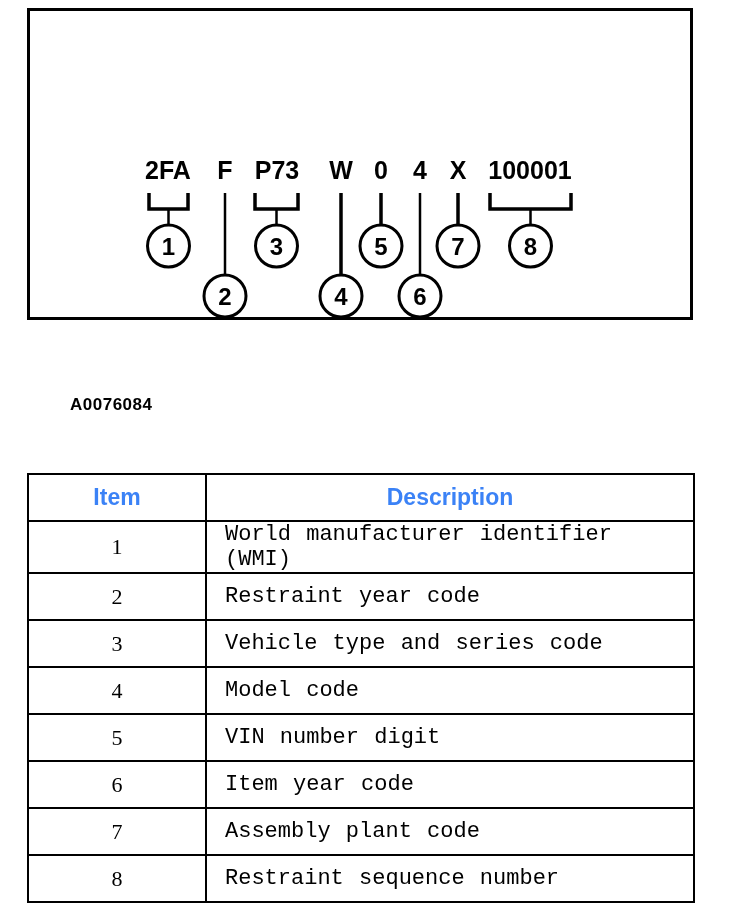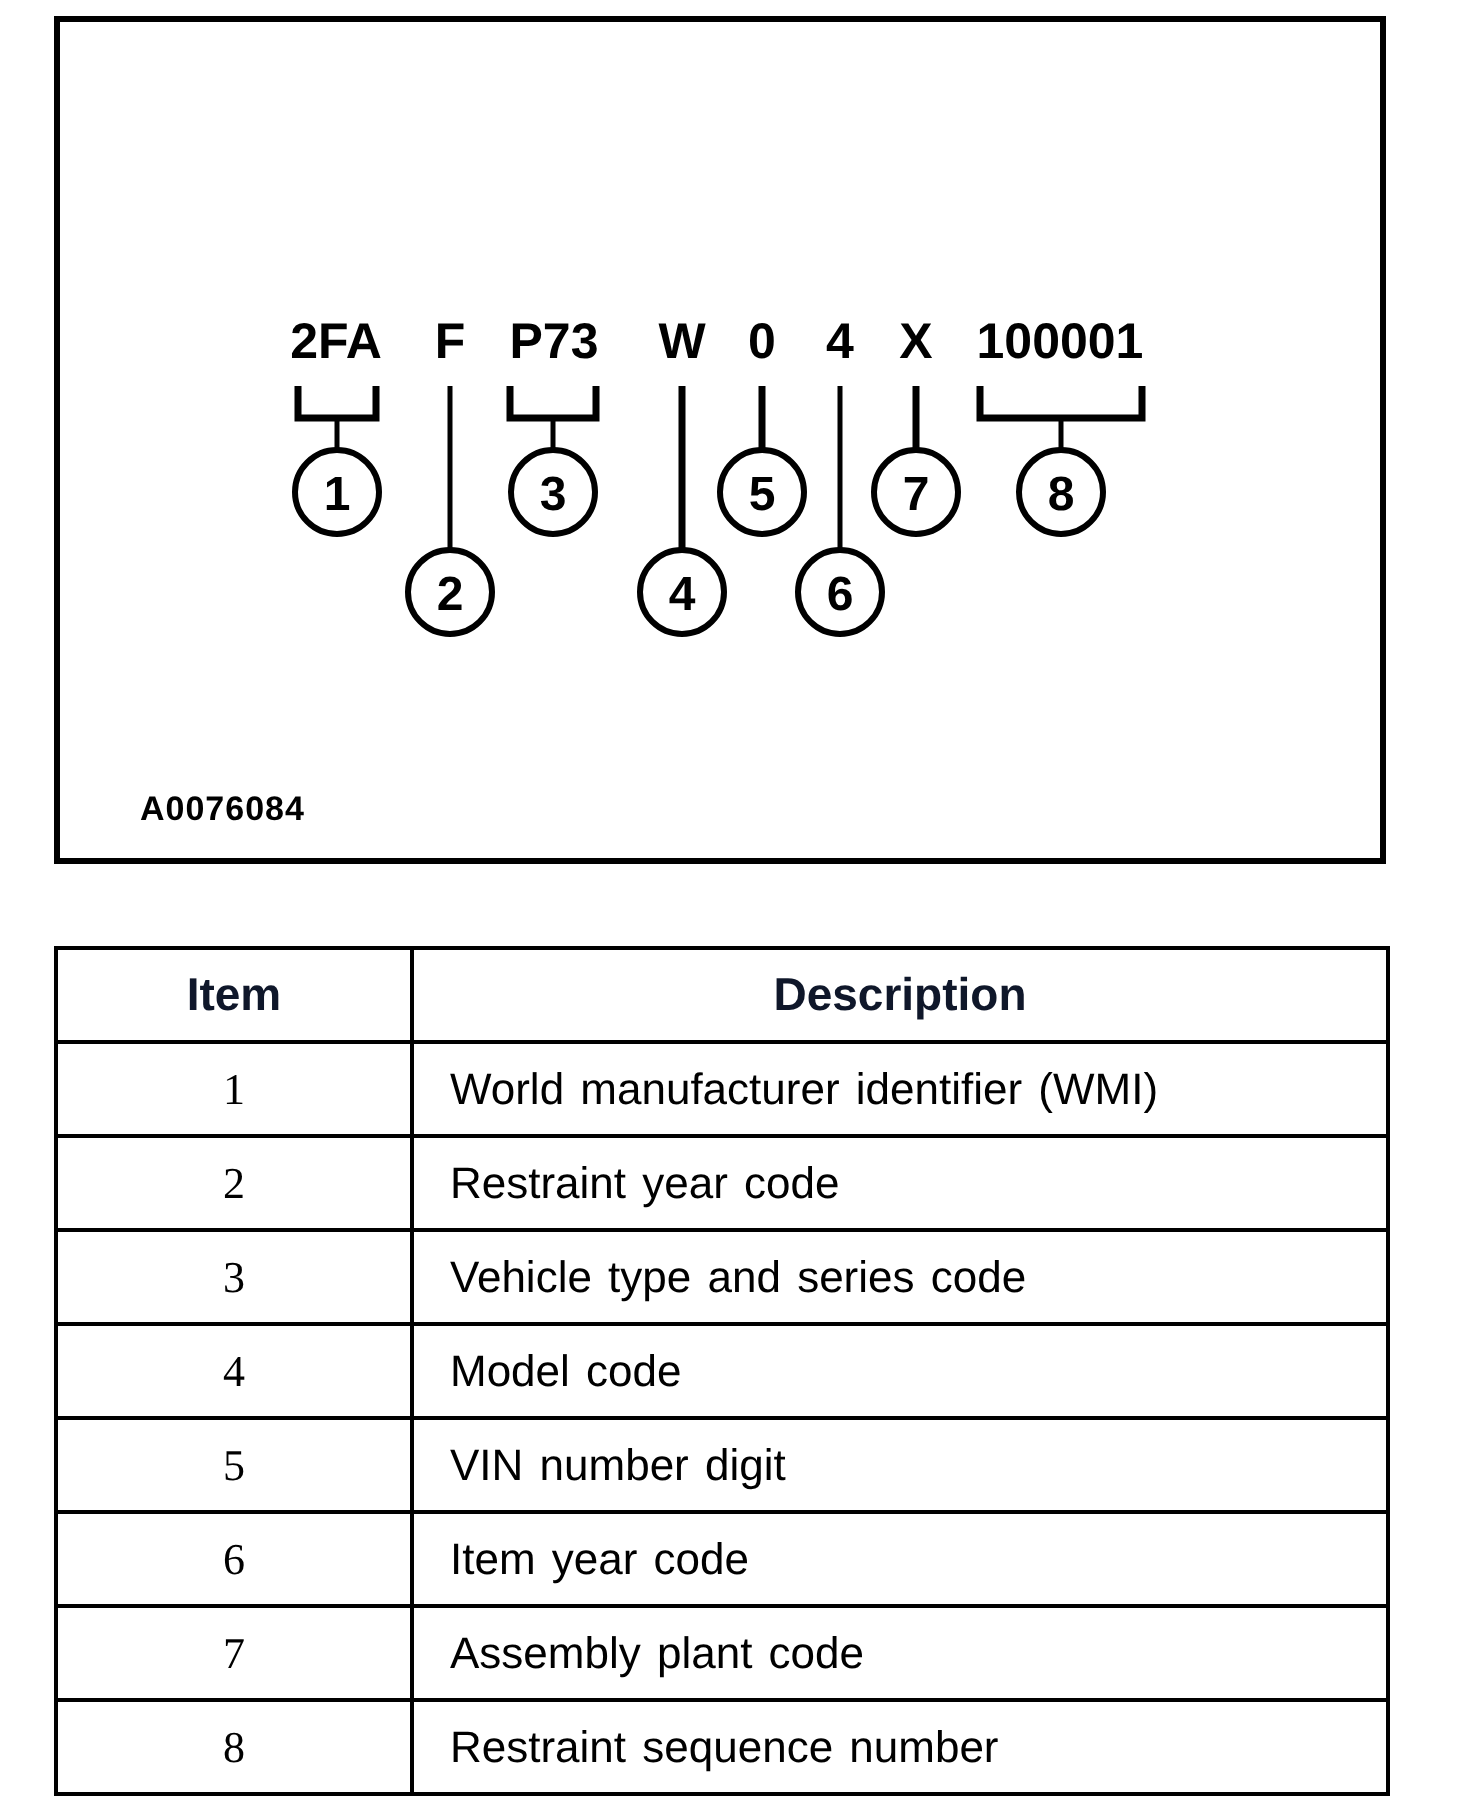--- a/index.html
+++ b/index.html
@@ -15,21 +15,21 @@
     font-family: "Liberation Sans", sans-serif;
     -webkit-font-smoothing: none;
   }
 
   
   #diagram-panel {
     position: absolute;
     left: 27px;
     top: 8px;
     width: 666px;
-    height: 424px;
+    height: 312px;
     border: 3px solid #000000;
     box-sizing: border-box;
     background: #ffffff;
   }
 
   #diagram-svg {
     position: absolute;
     left: 0;
     top: 0;
     width: 666px;
@@ -100,30 +100,30 @@
     border: 2.5px solid #000000;
     padding: 0;
     height: 45px;
     vertical-align: middle;
   }
   #legend-table th {
     font-family: "Liberation Sans", sans-serif;
     font-weight: bold;
     font-size: 23px;
     text-align: center;
-    color: #0f172a;
+    color: #3b82f6;
   }
   #legend-table td.item-cell {
     font-family: "Liberation Serif", serif;
     font-size: 22px;
     text-align: center;
     color: #000000;
   }
   #legend-table td.desc-cell {
-    font-family: Liberation Sans, sans-serif;
+    font-family: Liberation Mono, monospace;
     font-size: 22px;
     text-align: left;
     padding-left: 18px;
     color: #000000;
     word-spacing: 2px;
   }
   col.col-item { width: 178px; }
   col.col-desc { width: 488px; }
 </style>
 </head>

